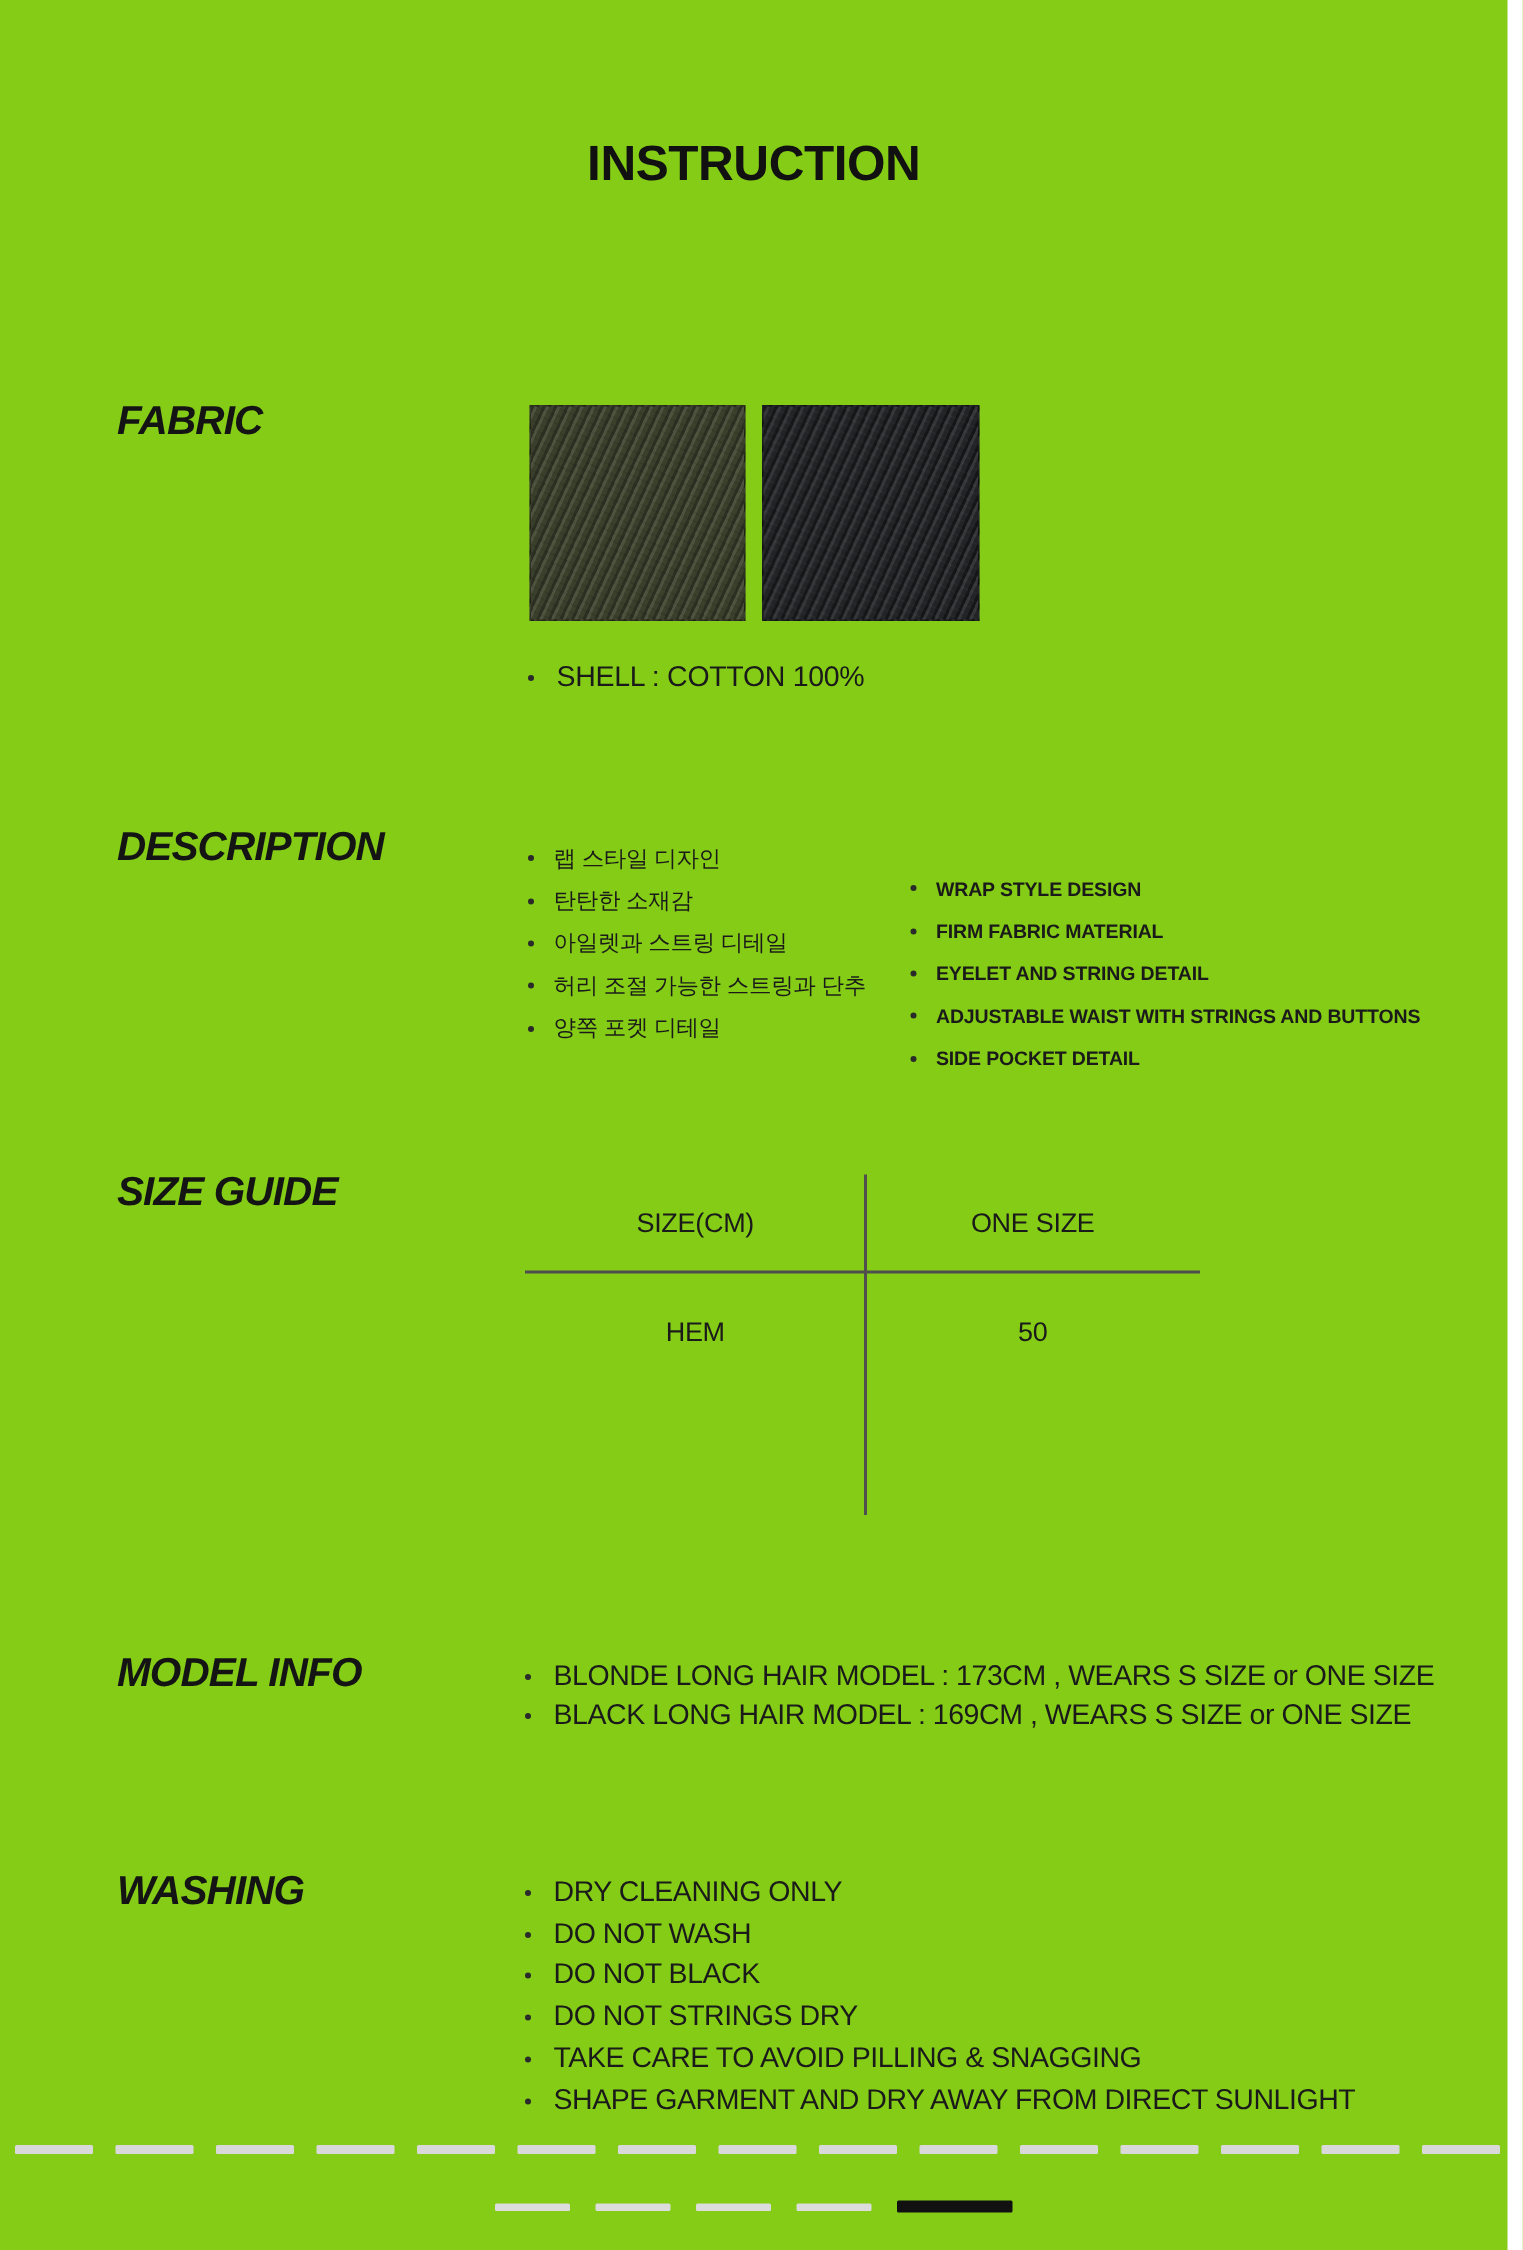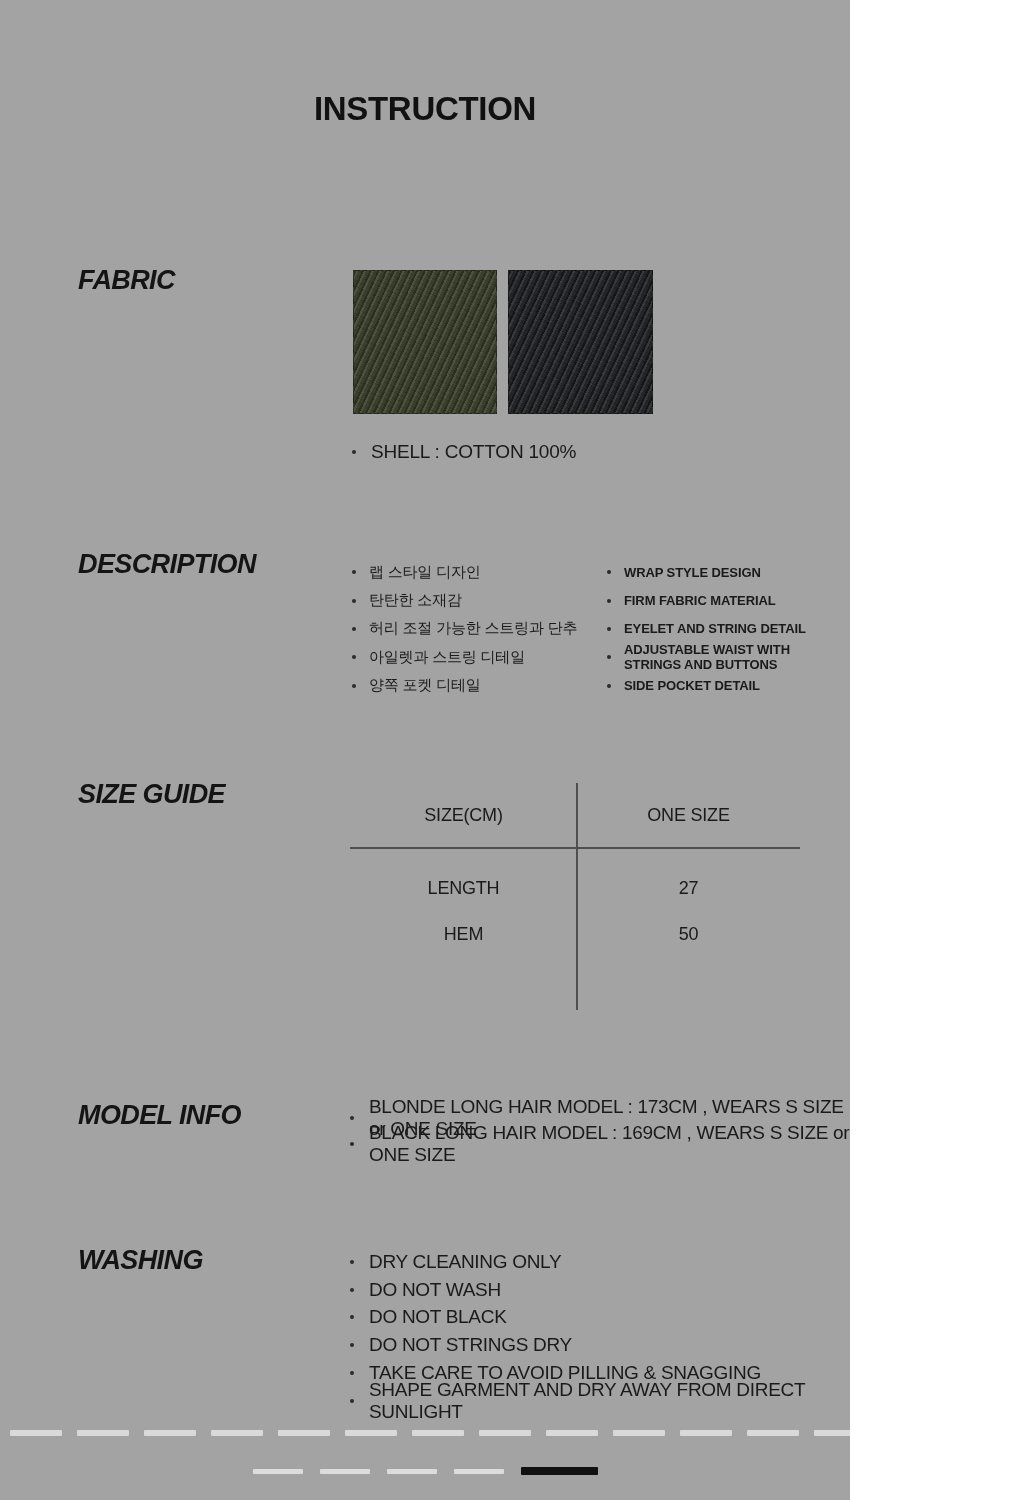--- a/index.html
+++ b/index.html
@@ -1,18 +1,18 @@
 <!DOCTYPE html>
 <html><head>
 <meta charset="utf-8">
 <style>
   * { margin:0; padding:0; box-sizing:border-box; }
   html,body { background:#ffffff; }
   body { font-family:"Liberation Sans", sans-serif; color:#1a1a1a; }
-  .page { position:relative; width:850px; height:1500px; background:#a3a3a3; overflow:hidden; }
+  .page { position:relative; width:1005px; height:1500px; background:#84cc16; overflow:hidden; }
 
   .page-title {
     position:absolute; top:90px; left:0; width:100%;
     text-align:center; font-size:33px; font-weight:700; letter-spacing:-0.3px; color:#111;
   }
 
   .sec-label {
     position:absolute; left:78px;
     font-size:27px; font-weight:700; letter-spacing:-0.6px; color:#141414; line-height:1.1;font-style:italic;
   }
@@ -38,21 +38,21 @@
   }
 
   
   .bullet-row { display:flex; align-items:center; }
   .dot { flex:0 0 auto; width:4px; height:4px; border-radius:50%; background:#2a2a2a; margin-right:15px; }
 
   .shell-note { position:absolute; left:352px; top:441px; font-size:19px; font-weight:500; letter-spacing:-0.2px;text-align:center; }
 
   .desc-ko { position:absolute; left:352px; top:558px; list-style:none; }
   .desc-ko .bullet-row { height:28.4px; font-size:15px; font-weight:500; letter-spacing:-0.2px; }
-  .desc-en { position:absolute; left:607px; top:558px; list-style:none; }
+  .desc-en { position:absolute; left:607px; top:578px; list-style:none; }
   .desc-en .bullet-row { height:28.4px; font-size:13px; font-weight:700; letter-spacing:-0.1px; }
   .desc-en .dot, .desc-ko .dot { margin-right:13px; }
 
   
   .size-table { position:absolute; left:350px; top:783px; width:450px; height:227px; }
   .size-vline { position:absolute; left:226px; top:0; width:2px; height:100%; background:#4f4f4f; }
   .size-hline { position:absolute; left:0; top:64px; width:100%; height:2px; background:#4f4f4f; }
   .size-head { position:absolute; left:0; top:0; width:100%; height:64px; display:flex; }
   .size-head .cell { display:flex; align-items:center; justify-content:center; font-size:18px; font-weight:500; letter-spacing:-0.2px; }
   .size-body { position:absolute; left:0; top:83px; width:100%; }
@@ -94,25 +94,25 @@
     <li class="bullet-row">
         <span class="dot"></span>
         <span>랩 스타일 디자인</span>
       </li>
     <li class="bullet-row">
         <span class="dot"></span>
         <span>탄탄한 소재감</span>
       </li>
     <li class="bullet-row">
         <span class="dot"></span>
+        <span>아일렛과 스트링 디테일</span>
+      </li>
+    <li class="bullet-row">
+        <span class="dot"></span>
         <span>허리 조절 가능한 스트링과 단추</span>
-      </li>
-    <li class="bullet-row">
-        <span class="dot"></span>
-        <span>아일렛과 스트링 디테일</span>
       </li>
     <li class="bullet-row">
         <span class="dot"></span>
         <span>양쪽 포켓 디테일</span>
       </li>
   </ul>
   <ul class="desc-en">
     <li class="bullet-row">
         <span class="dot"></span>
         <span>WRAP STYLE DESIGN</span>
@@ -138,24 +138,20 @@
   <div class="sec-label label-sizeguide">SIZE GUIDE</div>
   <div class="size-table">
     <div class="size-vline"></div>
     <div class="size-head">
       <div class="cell c1">SIZE(CM)</div>
       <div class="cell c2">ONE SIZE</div>
     </div>
     <div class="size-hline"></div>
     <div class="size-body">
       <div class="size-row">
-        <div class="cell c1">LENGTH</div>
-        <div class="cell c2">27</div>
-      </div>
-      <div class="size-row">
         <div class="cell c1">HEM</div>
         <div class="cell c2">50</div>
       </div>
     </div>
   </div>
 
   <div class="sec-label label-modelinfo">MODEL INFO</div>
   <ul class="model-list">
     <li class="bullet-row">
         <span class="dot"></span>

